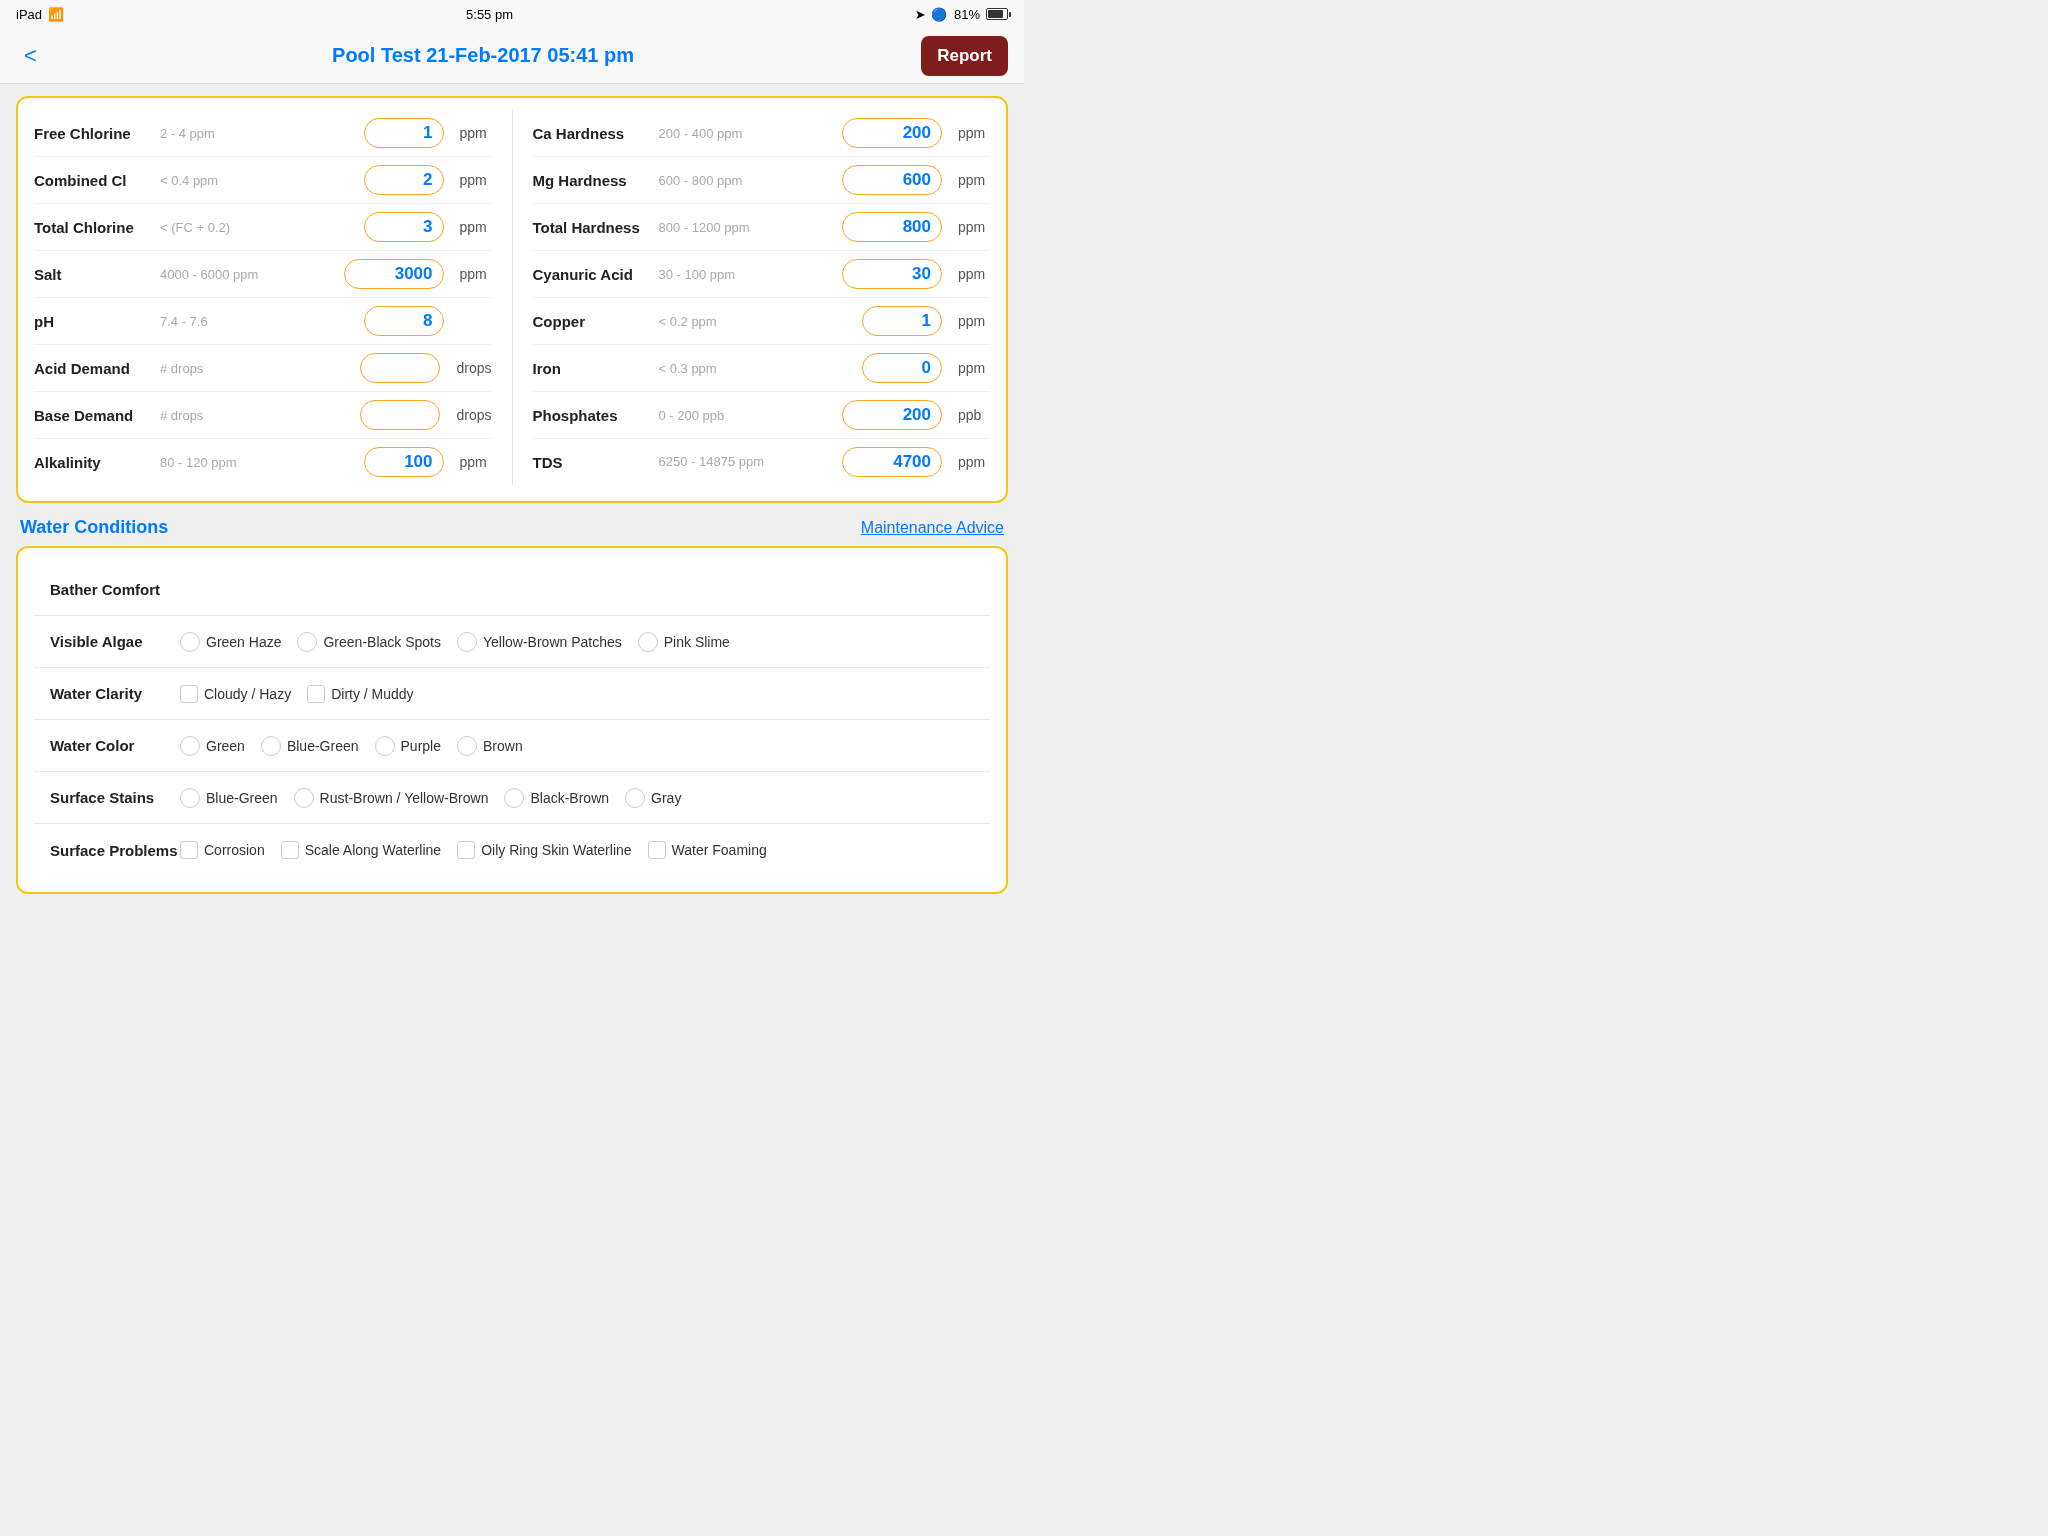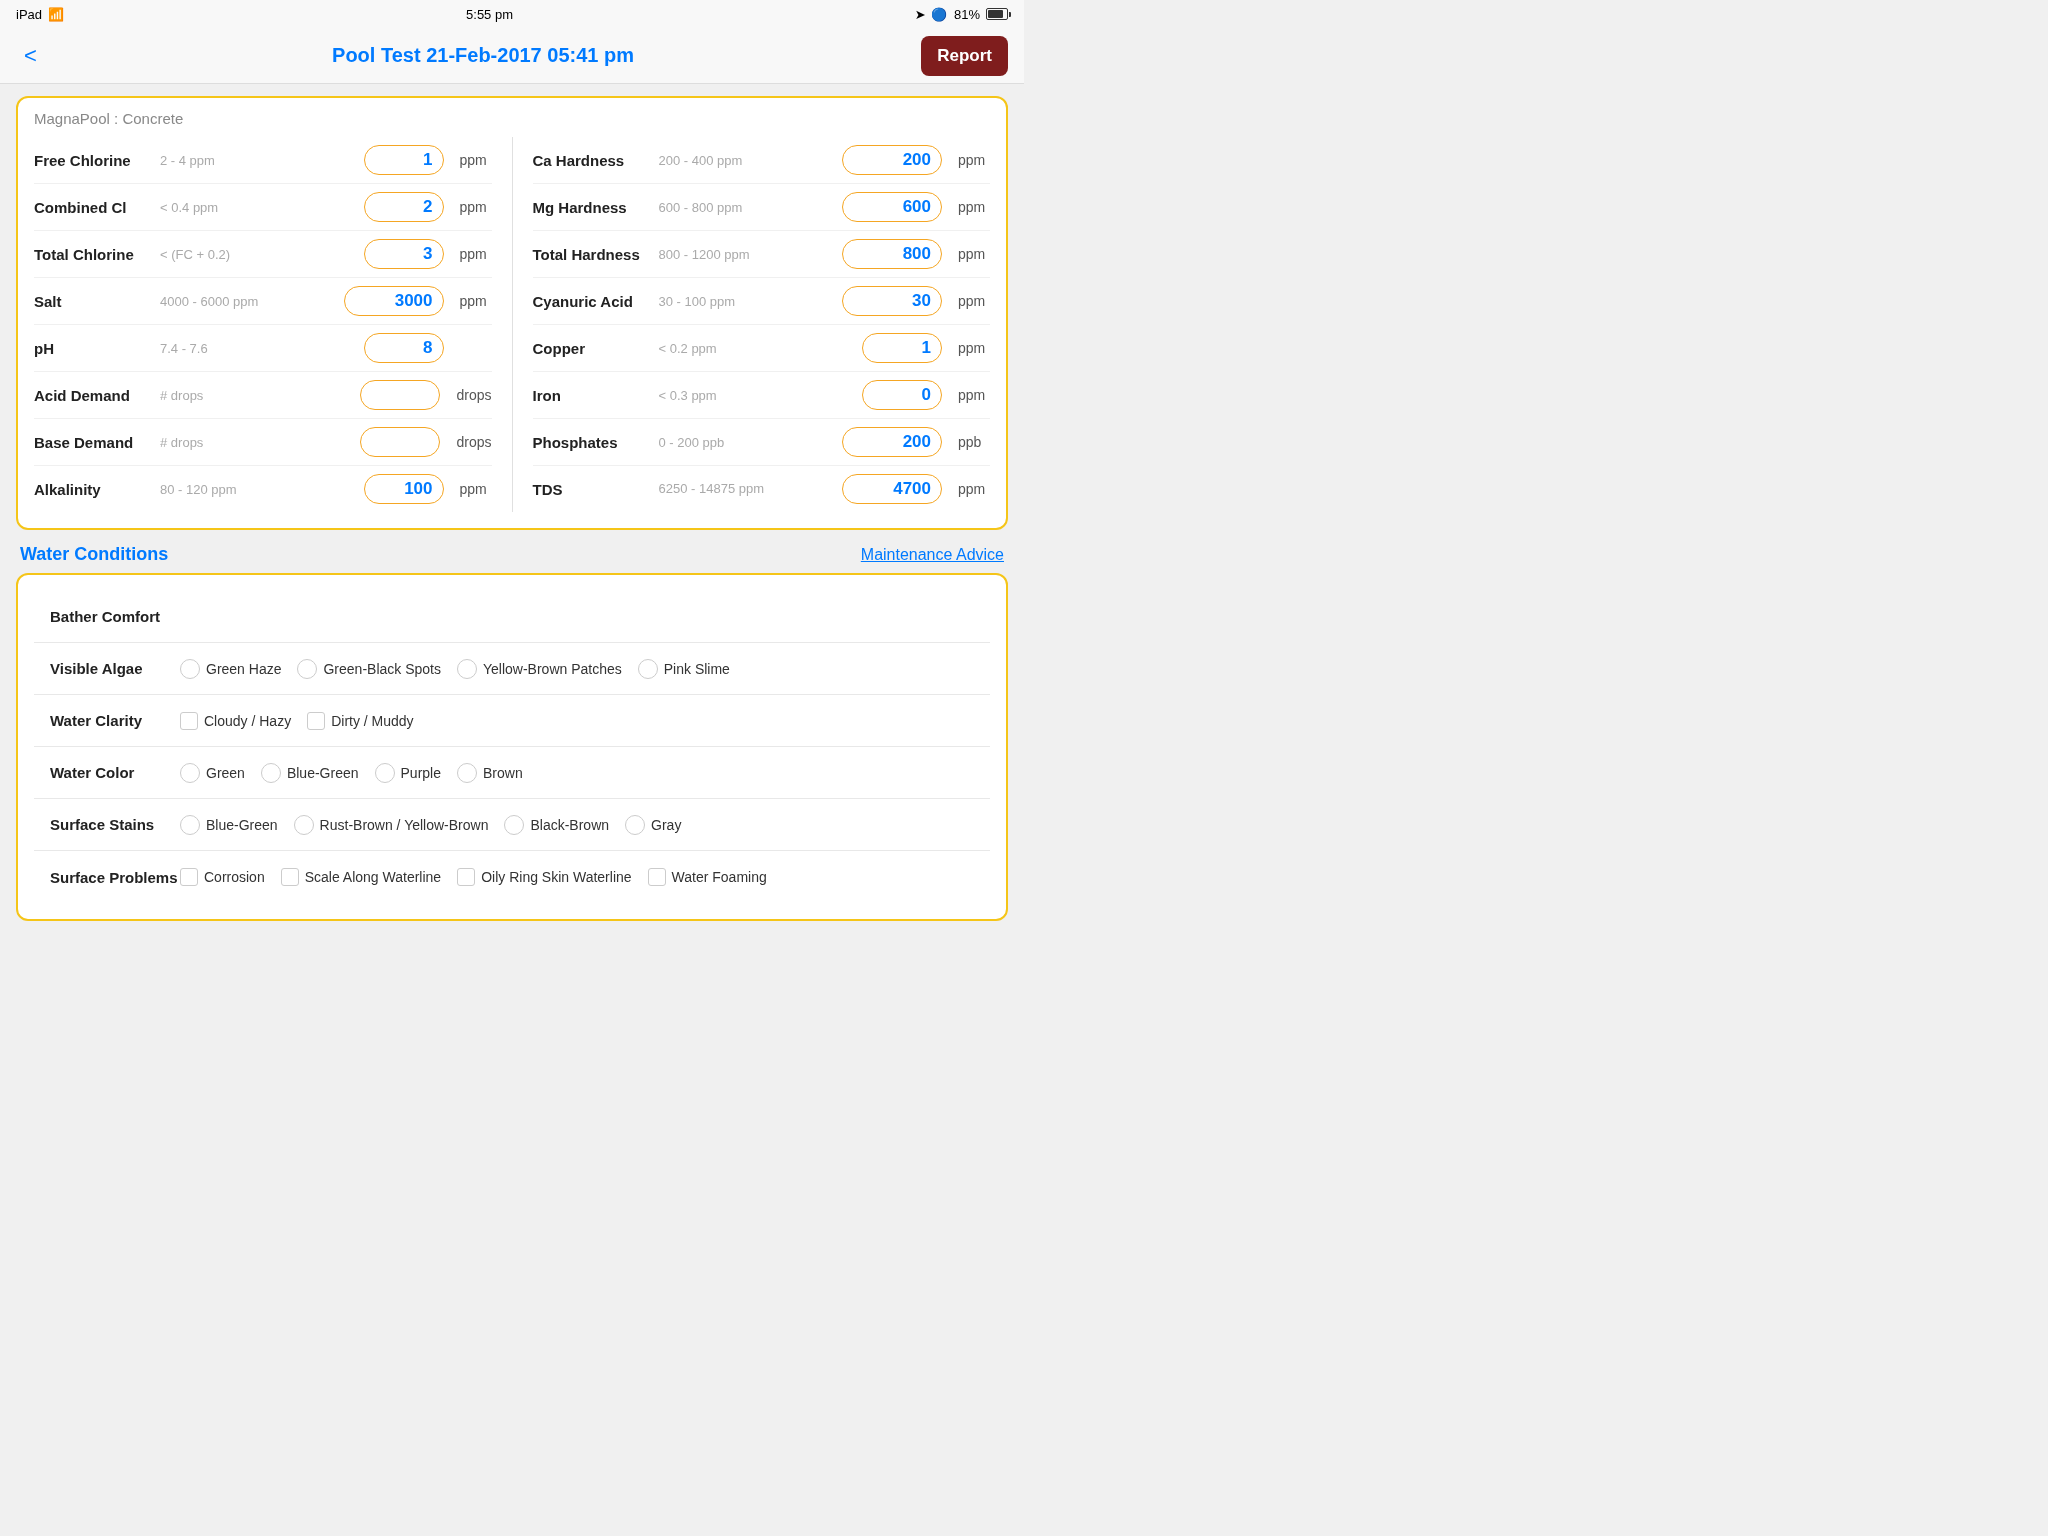--- a/index.html
+++ b/index.html
@@ -268,21 +268,20 @@
 
 <div class="nav-bar">
   <button class="nav-back">&lt;</button>
   <span class="nav-title">Pool Test 21-Feb-2017 05:41 pm</span>
   <button class="nav-report-btn">Report</button>
 </div>
 
 <div class="main-content">
 
   <div class="test-results-card">
-    <div class="card-subtitle">MagnaPool  :  Concrete</div>
 
     <div class="test-results-grid">
 
       <div class="test-col" id="left-col">
           <div class="test-row">
     <span class="test-label">Free Chlorine</span>
     <span class="test-range">2 - 4 ppm</span>
     <input class="test-input" value="1" type="text" style="">
     <span class="test-unit">ppm</span>
   </div>

